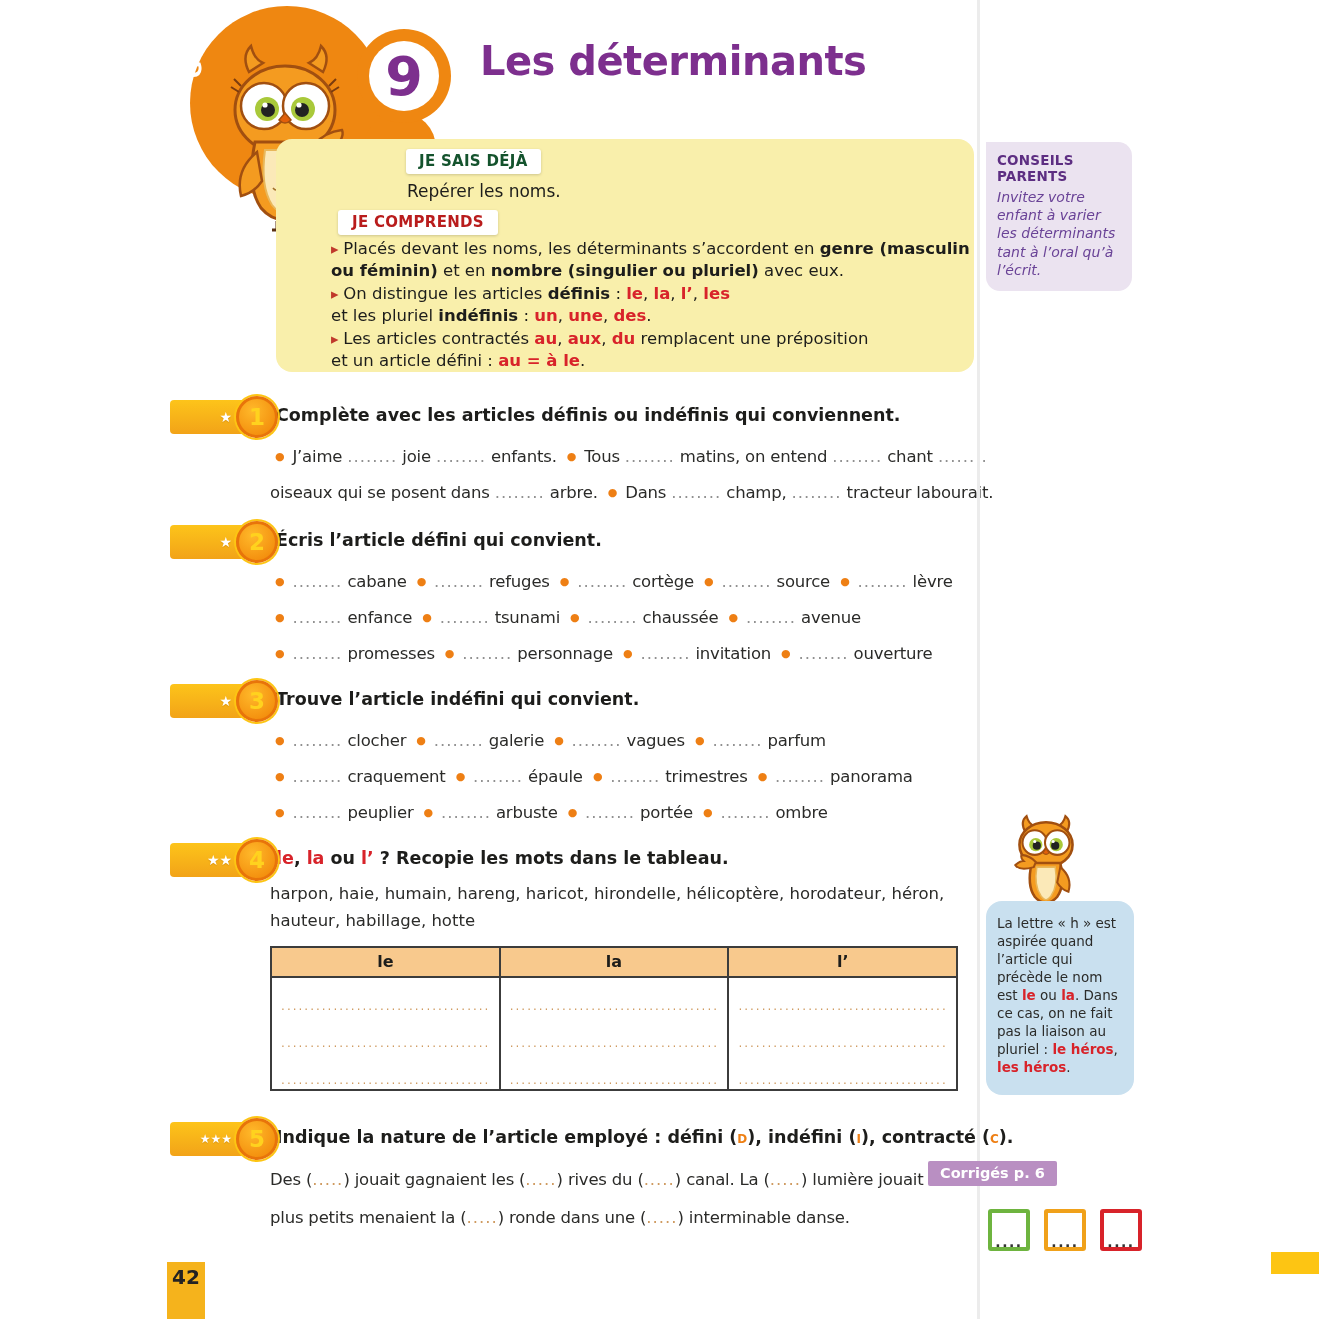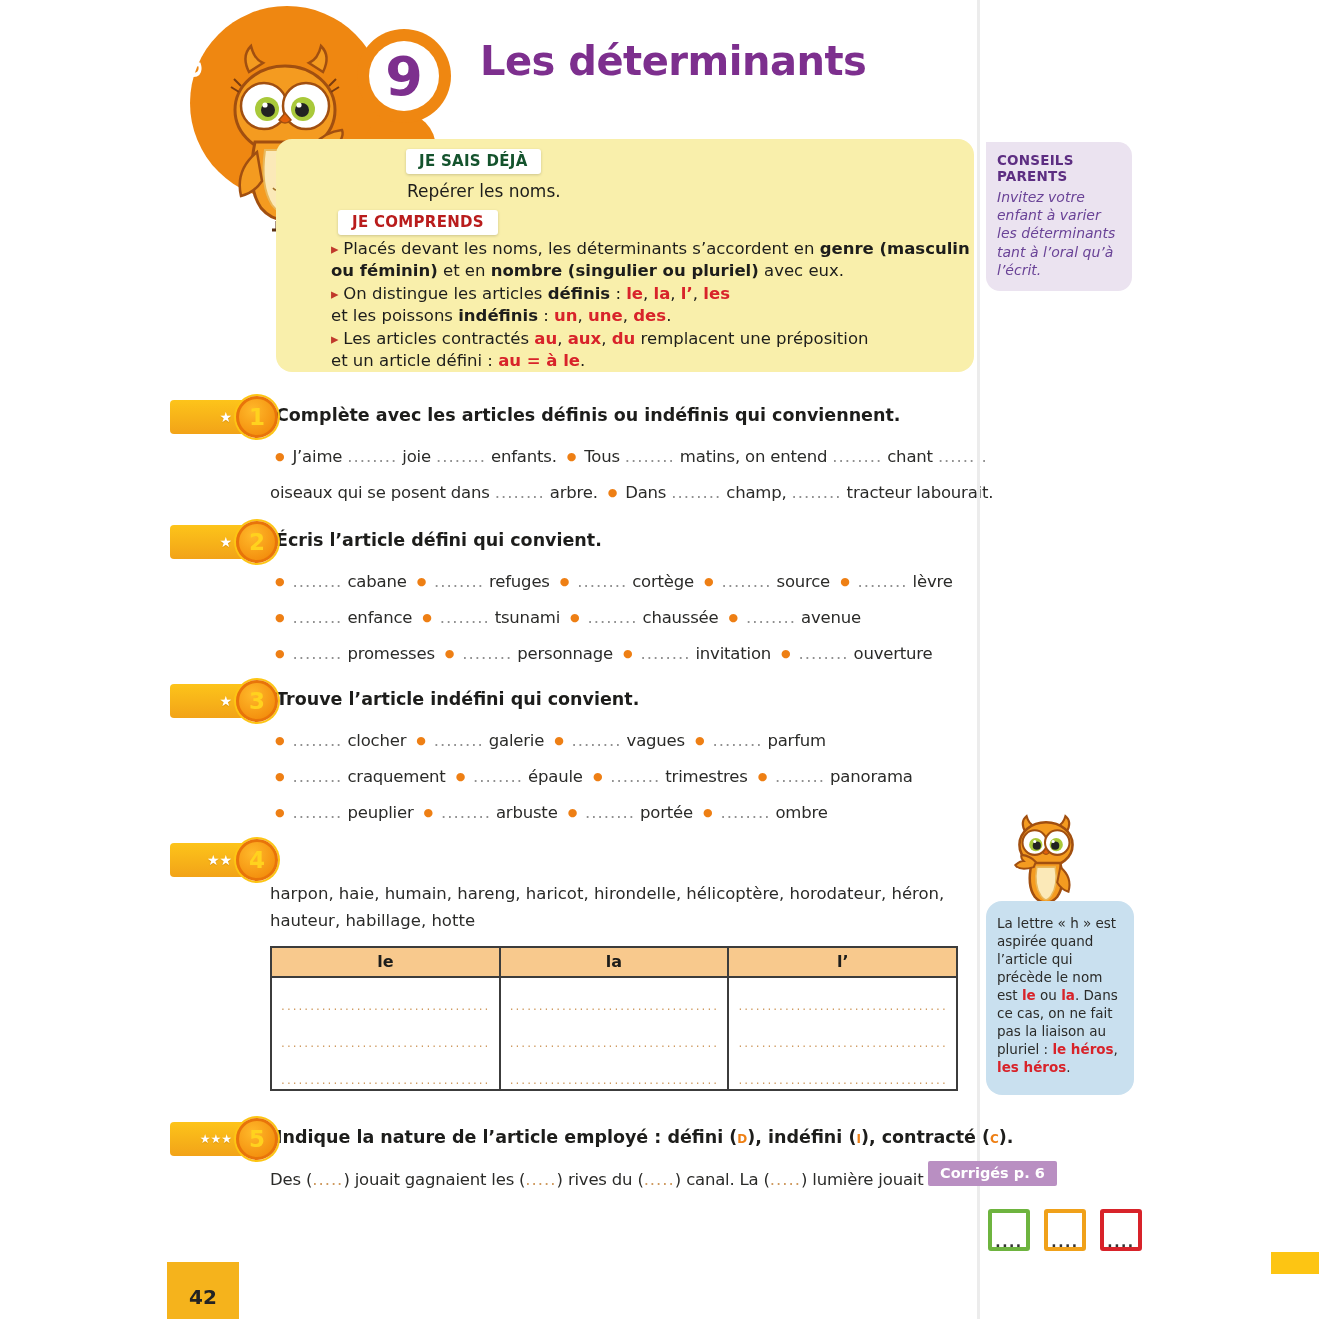--- a/index.html
+++ b/index.html
@@ -103,23 +103,23 @@
   .squares{position:absolute;left:988px;top:1209px;display:flex;gap:14px;}
   .check-square{
     width:34px;height:34px;border-radius:3px;background:#ffffff;border:4px solid;
     display:flex;align-items:flex-end;justify-content:center;
   }
   .sq-green{border-color:#6eb43f;}
   .sq-orange{border-color:#f0a11a;}
   .sq-red{border-color:#d8232a;}
   .sq-dots{font-size:14px;font-weight:700;color:#333;letter-spacing:1.5px;line-height:10px;}
   .page-number{
-    position:absolute;left:167px;top:1262px;width:72px;height:57px;background:#f5b31c;
+    position:absolute;left:167px;top:1262px;width:38px;height:57px;background:#f5b31c;
     text-align:center;font-size:20px;font-weight:800;color:#232323;
-    padding-top:23px;box-sizing:border-box;
+    padding-top:3px;box-sizing:border-box;
   }
   .corner-accent{position:absolute;left:1271px;top:1252px;width:48px;height:22px;background:#fdc513;}
 </style>
 </head>
 <body>
 
 <svg class="owl-header" viewBox="0 0 300 236" xmlns="http://www.w3.org/2000/svg">
   <circle cx="112" cy="103" r="97" fill="#ef8711"></circle>
   <circle cx="225" cy="148" r="36" fill="#ef8711"></circle>
   <circle cx="229" cy="76" r="47" fill="#ef8711"></circle>
@@ -153,21 +153,21 @@
 
 <h1 class="page-title" style="margin:0;">Les déterminants</h1>
 
 <div class="know-box">
   <div class="ksd-badge">JE SAIS DÉJÀ</div>
   <div class="ksd-text">Repérer les noms.</div>
   <div class="jc-badge">JE COMPRENDS</div>
   <div class="know-points">
       <div class="know-point"><span class="seg-m">▸ </span><span>Placés devant les noms, les déterminants s’accordent en </span><span class="seg-b">genre (masculin ou féminin)</span><span> et en </span><span class="seg-b">nombre (singulier ou pluriel)</span><span> avec eux.</span></div>
       <div class="know-point"><span class="seg-m">▸ </span><span>On distingue les articles </span><span class="seg-b">définis</span><span> : </span><span class="seg-r">le</span><span>, </span><span class="seg-r">la</span><span>, </span><span class="seg-r">l’</span><span>, </span><span class="seg-r">les</span></div>
-      <div class="know-point"><span>et les poissons </span><span class="seg-b">indéfinis</span><span> : </span><span class="seg-r">un</span><span>, </span><span class="seg-r">une</span><span>, </span><span class="seg-r">des</span><span>.</span></div>
+      <div class="know-point"><span>et les pluriel </span><span class="seg-b">indéfinis</span><span> : </span><span class="seg-r">un</span><span>, </span><span class="seg-r">une</span><span>, </span><span class="seg-r">des</span><span>.</span></div>
       <div class="know-point"><span class="seg-m">▸ </span><span>Les articles contractés </span><span class="seg-r">au</span><span>, </span><span class="seg-r">aux</span><span>, </span><span class="seg-r">du</span><span> remplacent une préposition</span></div>
       <div class="know-point"><span>et un article défini : </span><span class="seg-r">au = à le</span><span>.</span></div>
     </div>
 </div>
 
 <div class="conseils">
   <div class="conseils-title">CONSEILS PARENTS</div>
   <div class="conseils-text">Invitez votre enfant à varier les déterminants tant à l’oral qu’à l’écrit.</div>
 </div>
 
@@ -214,20 +214,21 @@
       <div class="ex-line"><span class="seg-bl">●</span><span class="seg-d">........</span><span> peuplier </span><span class="seg-bl">●</span><span class="seg-d">........</span><span> arbuste </span><span class="seg-bl">●</span><span class="seg-d">........</span><span> portée </span><span class="seg-bl">●</span><span class="seg-d">........</span><span> ombre</span></div>
     </div>
 </div>
 
 <div class="ex" style="top:843px;">
   <div class="ex-head">
     <div class="ex-badge">
       <span class="ex-stars">★★</span>
       <span class="ex-num">4</span>
     </div>
+    <div class="ex-title"><span class="seg-r">le</span><span>, </span><span class="seg-r">la</span><span> ou </span><span class="seg-r">l’</span><span> ? Recopie les mots dans le tableau.</span></div>
   </div>
   <div class="ex-body" style="margin-top:3px;">
       <div class="word-line"><span>harpon, haie, humain, hareng, haricot, hirondelle, hélicoptère, horodateur, héron,</span></div>
       <div class="word-line"><span>hauteur, habillage, hotte</span></div>
     </div>
   <div class="article-table">
     <div class="t-head">
       <div class="t-hcell">le</div>
       <div class="t-hcell">la</div>
       <div class="t-hcell">l’</div>
@@ -273,20 +274,21 @@
 <div class="ex ex5" style="top:1122px;">
   <div class="ex-head">
     <div class="ex-badge">
       <span class="ex-stars" style="font-size:12px;">★★★</span>
       <span class="ex-num">5</span>
     </div>
     <div class="ex-title"><span>Indique la nature de l’article employé : défini (</span><span class="seg-o">d</span><span>), indéfini (</span><span class="seg-o">i</span><span>), contracté (</span><span class="seg-o">c</span><span>).</span></div>
   </div>
   <div class="ex-body">
       <div class="ex-line"><span>Des (</span><span class="seg-t">.....</span><span>) jouait gagnaient les (</span><span class="seg-t">.....</span><span>) rives du (</span><span class="seg-t">.....</span><span>) canal. La (</span><span class="seg-t">.....</span><span>) lumière jouait sur</span></div>
+      <div class="ex-line"><span>plus petits menaient la (</span><span class="seg-t">.....</span><span>) ronde dans une (</span><span class="seg-t">.....</span><span>) interminable danse.</span></div>
     </div>
 </div>
 
 <div class="separator"></div>
 
 <svg class="owl-small" viewBox="0 0 80 92" xmlns="http://www.w3.org/2000/svg">
   <path d="M 20,18 q -6,-10 1,-16 q 2,8 8,10 z" fill="#f49b20" stroke="#a14f10" stroke-width="2"></path>
   <path d="M 60,18 q 6,-10 -1,-16 q -2,8 -8,10 z" fill="#f49b20" stroke="#a14f10" stroke-width="2"></path>
   <ellipse cx="40" cy="30" rx="26" ry="22" fill="#f49b20" stroke="#a14f10" stroke-width="2.5"></ellipse>
   <circle cx="29" cy="28" r="12" fill="#ffffff" stroke="#a14f10" stroke-width="2"></circle>

